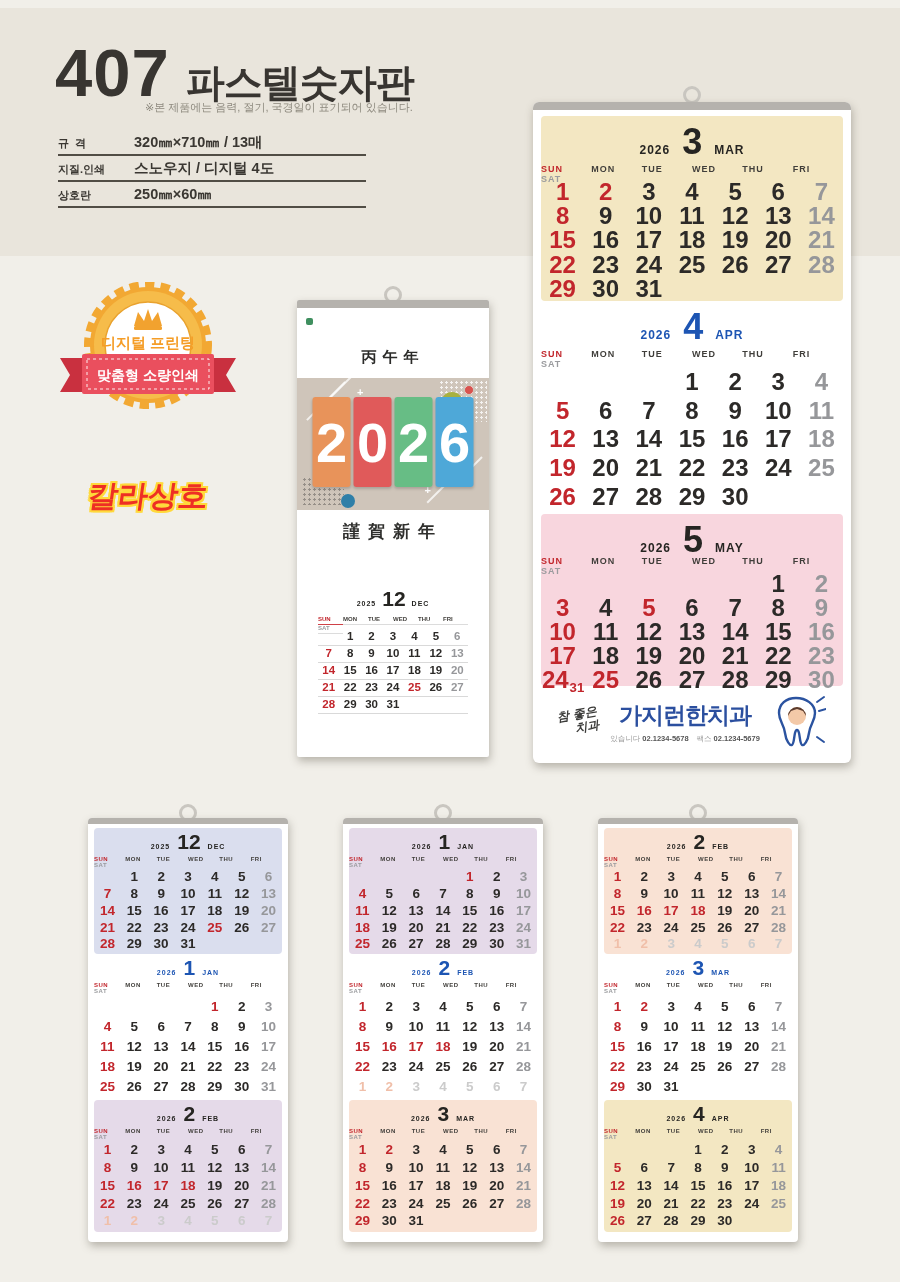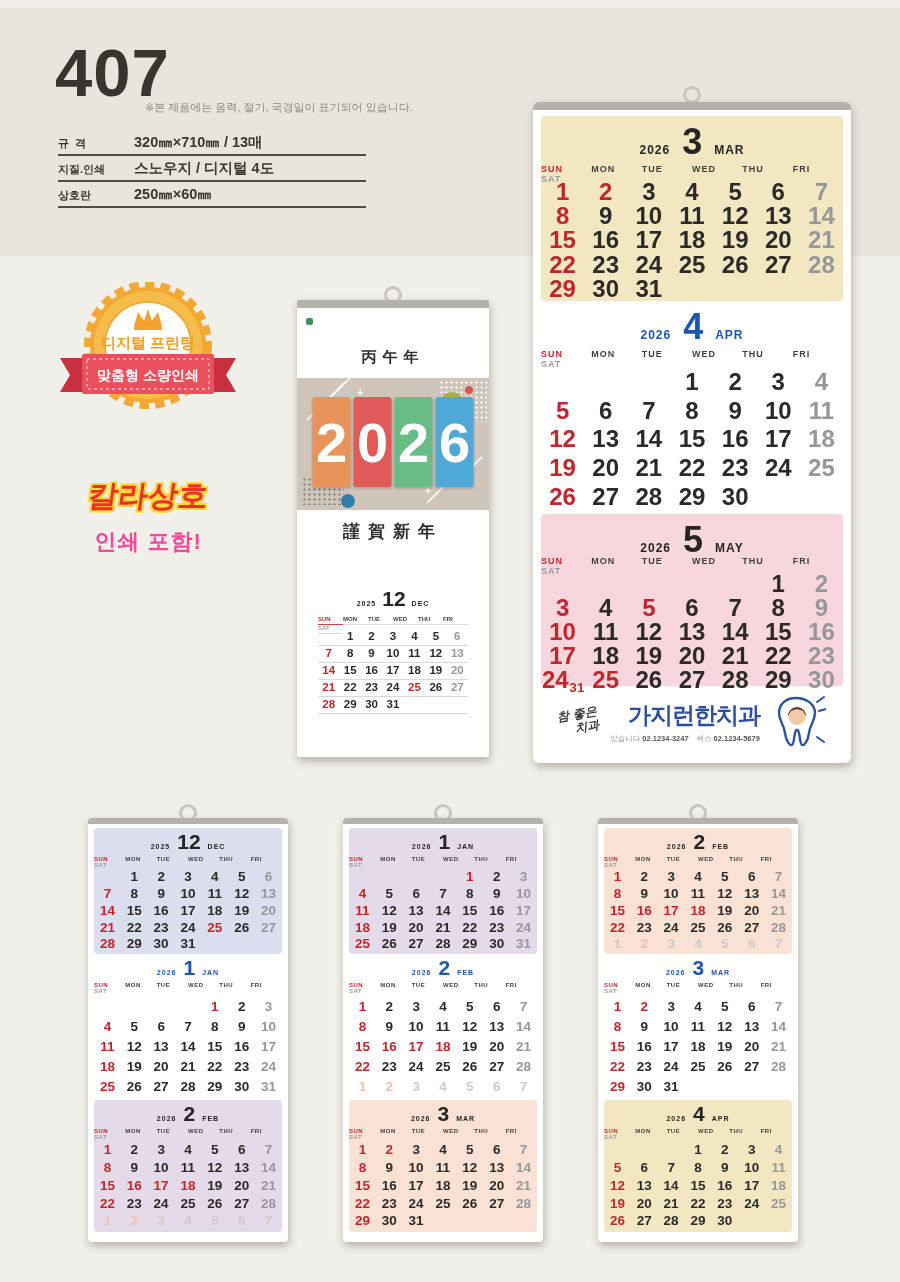--- a/index.html
+++ b/index.html
@@ -74,21 +74,21 @@
   #main-card .panel{margin:0 8px;}
   #main-card .panel.first{margin-top:6px;}
   .cal-main .m-head{gap:12px;margin-top:10px;height:38px;}
   .cal-main .my,.cal-main .ma{font-size:12px;}
   .cal-main .mn{font-size:36px;}
   .cal-main .m-days{font-size:9px;height:16px;letter-spacing:1px;}
   .cal-main .dc{font-size:24px;}
 
   .ad-strip{flex:1;display:flex;align-items:center;justify-content:center;gap:12px;padding:2px 6px 8px 6px;}
   .ad-callig{white-space:pre-line;font-family:"DejaVu Serif","Liberation Serif",serif;font-style:italic;font-size:12px;font-weight:700;color:#3c3c3a;transform:rotate(-10deg);text-align:right;line-height:1.15;}
-  .ad-mid{display:flex;flex-direction:column;align-items:flex-end;}
+  .ad-mid{display:flex;flex-direction:column;align-items:center;}
   .ad-name{font-size:23px;font-weight:800;color:#2b4f9f;letter-spacing:-1px;}
   .ad-contacts{margin-top:3px;font-size:7.5px;color:#9a9a9a;display:flex;gap:8px;}
   .ad-contacts b{color:#555;font-weight:700;margin-left:2px;}
 
   
   .small-card{top:818px;width:200px;height:424px;border-radius:4px;display:flex;flex-direction:column;}
   .small-card .bar{height:6px;}
   .small-card .panel{margin:0 6px;}
   .small-card .panel.first{margin-top:4px;}
   .cal-small .m-head{gap:7px;margin-top:5px;height:23px;}
@@ -101,20 +101,21 @@
   .p-bot{height:132px;}
 </style>
 </head>
 <body>
 
 <div id="page">
   <div class="band-top"></div>
 
   <div class="title-row">
     <span class="title-num">407</span>
+    <span class="title-name">파스텔숫자판</span>
   </div>
   <div class="title-note">※본 제품에는 음력, 절기, 국경일이 표기되어 있습니다.</div>
 
   <div class="spec-table">
     <div class="spec-row">
       <span class="spec-label">규  격</span>
       <span class="spec-value">320㎜×710㎜ / 13매</span>
     </div>
     <div class="spec-row">
       <span class="spec-label">지질.인쇄</span>
@@ -138,21 +139,20 @@
       <text x="90" y="66" text-anchor="middle" font-size="15" font-weight="bold" fill="#f59d27">디지털 프린팅</text>
       <g>
         <polygon points="34,76 2,76 12,93 2,110 34,110" fill="#c9303f"></polygon>
         <polygon points="146,76 178,76 168,93 178,110 146,110" fill="#c9303f"></polygon>
         <rect x="24" y="72" width="132" height="40" rx="2" fill="#ea4f5e"></rect>
         <rect x="29" y="77" width="122" height="30" fill="none" stroke="#ffffff" stroke-width="1" stroke-dasharray="3 3" opacity="0.9"></rect>
         <text x="90" y="98" text-anchor="middle" font-size="14" font-weight="bold" fill="#ffffff">맞춤형 소량인쇄</text>
       </g>
     </svg>
     <div class="color-title">칼라상호</div>
-    <div class="color-sub">인쇄 포함!</div>
   </div>
 
   <div class="ring" style="left:384px;top:286px;"></div>
   <div class="ring" style="left:683px;top:86px;"></div>
   <div class="ring" style="left:179px;top:804px;"></div>
   <div class="ring" style="left:434px;top:804px;"></div>
   <div class="ring" style="left:689px;top:804px;"></div>
 
   <div class="card" id="cover-card">
     <div class="bar"></div>
@@ -433,21 +433,21 @@
             <div class="dc g">30</div>
           </div>
         </div>
       </div>
     <div class="ad-strip">
       <div class="ad-callig">참 좋은
 치과</div>
       <div class="ad-mid">
         <div class="ad-name">가지런한치과</div>
         <div class="ad-contacts">
-          <span><span>있습니다</span><b>02.1234-3247</b></span>
+          <span><span>있습니다</span><b>02.1234-5678</b></span>
           <span><span>팩스</span><b>02.1234-5679</b></span>
         </div>
       </div>
       <svg width="54" height="58" viewBox="0 0 54 58">
         <path d="M24 5 C14 5 7 11 7 20 C7 28 12 31 13 40 C14 48 18 53 20 52 C22 51 22 44 23 40 C24 36 26 36 27 40 C28 44 28 51 30 52 C32 53 36 48 37 40 C38 31 43 28 43 20 C43 11 34 5 24 5 Z" fill="#ffffff" stroke="#2b53a0" stroke-width="2.4"></path>
         <circle cx="25" cy="23" r="9" fill="#f3c9a8"></circle>
         <path d="M16 23 a9 9 0 0 1 18 0 l-3 -5 -6 -2 -6 2 Z" fill="#5a3b2e"></path>
         <line x1="45" y1="9" x2="52" y2="4" stroke="#2b53a0" stroke-width="2" stroke-linecap="round"></line>
         <line x1="47" y1="18" x2="54" y2="16" stroke="#2b53a0" stroke-width="2" stroke-linecap="round"></line>
         <line x1="45" y1="44" x2="52" y2="49" stroke="#2b53a0" stroke-width="2" stroke-linecap="round"></line>

